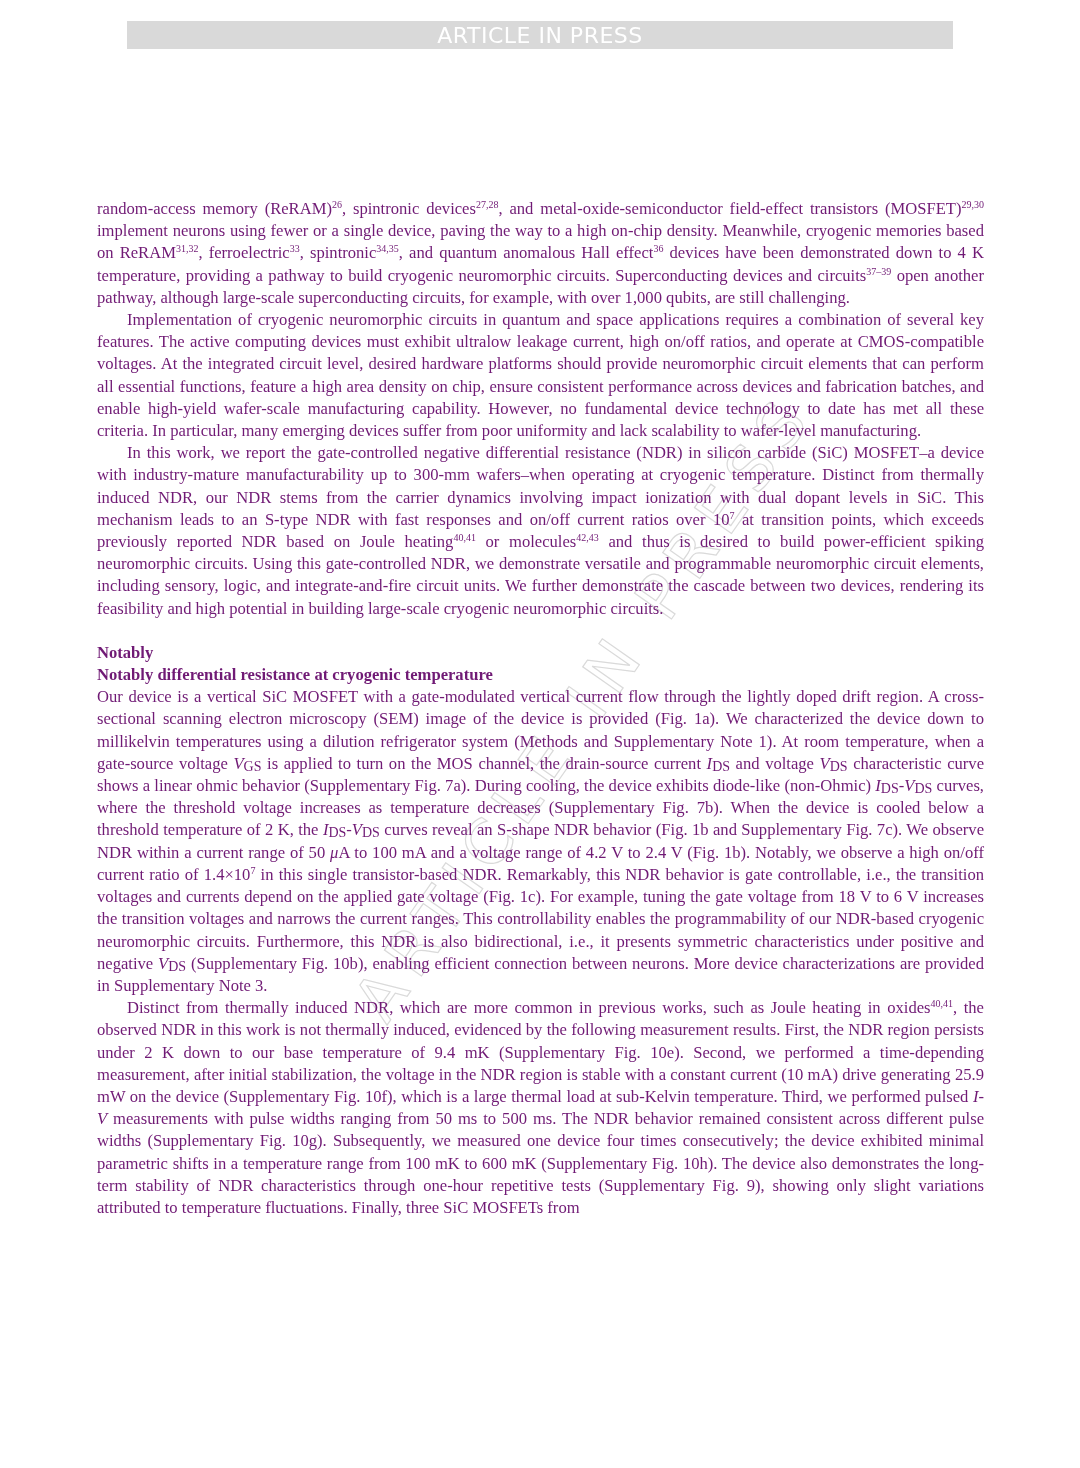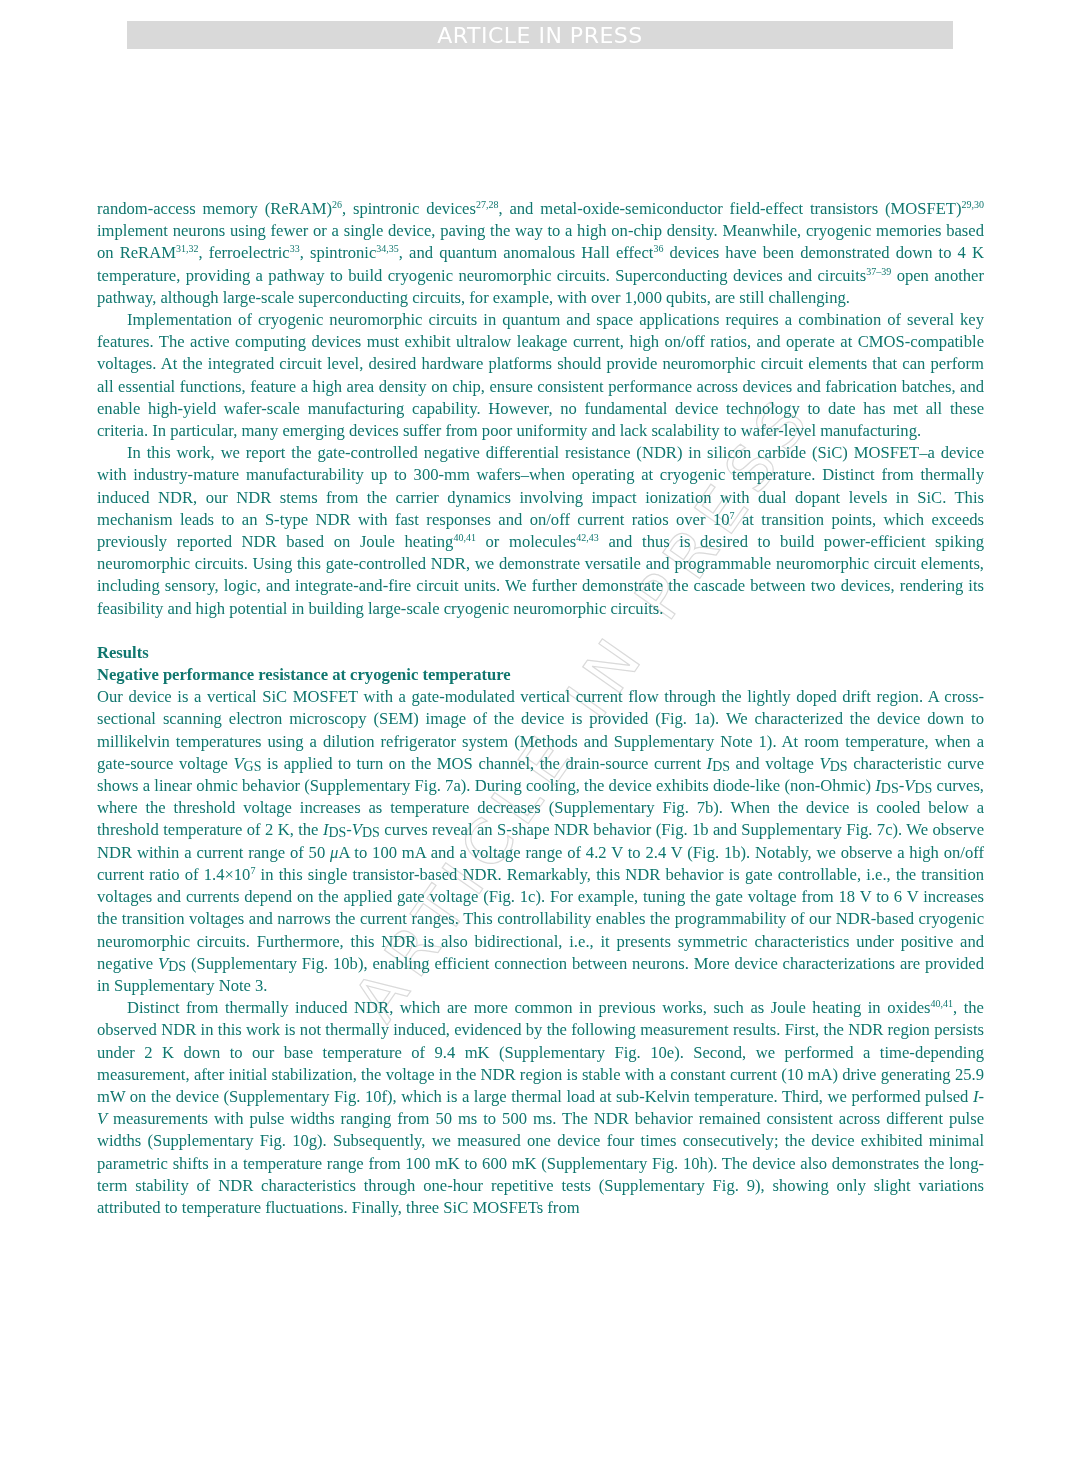--- a/index.html
+++ b/index.html
@@ -6,21 +6,21 @@
   body { width: 1080px; height: 1468px; position: relative; overflow: hidden; }
   .press-bar {
     position: absolute; left: 127px; top: 21px; width: 826px; height: 28px;
     background: #d9d9d9; color: #ffffff;
     font-family: "DejaVu Sans", sans-serif; font-size: 22px; font-weight: normal;
     text-align: center; line-height: 29px; letter-spacing: 0.5px;
   }
   .page-body {
     position: absolute; left: 97px; top: 198px; width: 887px;
     font-family: "Liberation Serif", serif; font-size: 16.6px; line-height: 22.2px;
-    color: #0f766e; text-align: justify;
+    color: #701a75; text-align: justify;
   }
   .page-body p { margin: 0; }
   .indent { text-indent: 30px; }
   .gap { height: 22px; }
   .heading { font-weight: bold; }
   sup { font-size: 10px; line-height: 0; vertical-align: 6px; }
   sub { font-size: 14px; line-height: 0; vertical-align: -2px; }
   i { font-style: italic; }
   .watermark {
     position: absolute; left: 220px; top: 690px; width: 700px;
@@ -42,20 +42,20 @@
 <div class="page-body">
 
   <p><span>random-access memory (ReRAM)</span><sup>26</sup><span>, spintronic devices</span><sup>27,28</sup><span>, and metal-oxide-semiconductor field-effect transistors (MOSFET)</span><sup>29,30</sup><span> implement neurons using fewer or a single device, paving the way to a high on-chip density. Meanwhile, cryogenic memories based on ReRAM</span><sup>31,32</sup><span>, ferroelectric</span><sup>33</sup><span>, spintronic</span><sup>34,35</sup><span>, and quantum anomalous Hall effect</span><sup>36</sup><span> devices have been demonstrated down to 4 K temperature, providing a pathway to build cryogenic neuromorphic circuits. Superconducting devices and circuits</span><sup>37–39</sup><span> open another pathway, although large-scale superconducting circuits, for example, with over 1,000 qubits, are still challenging.</span></p>
 
   <p class="indent">Implementation of cryogenic neuromorphic circuits in quantum and space applications requires a combination of several key features. The active computing devices must exhibit ultralow leakage current, high on/off ratios, and operate at CMOS-compatible voltages. At the integrated circuit level, desired hardware platforms should provide neuromorphic circuit elements that can perform all essential functions, feature a high area density on chip, ensure consistent performance across devices and fabrication batches, and enable high-yield wafer-scale manufacturing capability. However, no fundamental device technology to date has met all these criteria. In particular, many emerging devices suffer from poor uniformity and lack scalability to wafer-level manufacturing.</p>
 
   <p class="indent"><span>In this work, we report the gate-controlled negative differential resistance (NDR) in silicon carbide (SiC) MOSFET–a device with industry-mature manufacturability up to 300-mm wafers–when operating at cryogenic temperature. Distinct from thermally induced NDR, our NDR stems from the carrier dynamics involving impact ionization with dual dopant levels in SiC. This mechanism leads to an S-type NDR with fast responses and on/off current ratios over 10</span><sup>7</sup><span> at transition points, which exceeds previously reported NDR based on Joule heating</span><sup>40,41</sup><span> or molecules</span><sup>42,43</sup><span> and thus is desired to build power-efficient spiking neuromorphic circuits. Using this gate-controlled NDR, we demonstrate versatile and programmable neuromorphic circuit elements, including sensory, logic, and integrate-and-fire circuit units. We further demonstrate the cascade between two devices, rendering its feasibility and high potential in building large-scale cryogenic neuromorphic circuits.</span></p>
 
   <div class="gap"></div>
 
-  <p class="heading">Results</p>
-  <p class="heading">Negative performance resistance at cryogenic temperature</p>
+  <p class="heading">Notably</p>
+  <p class="heading">Notably differential resistance at cryogenic temperature</p>
 
   <p><span>Our device is a vertical SiC MOSFET with a gate-modulated vertical current flow through the lightly doped drift region. A cross-sectional scanning electron microscopy (SEM) image of the device is provided (Fig. 1a). We characterized the device down to millikelvin temperatures using a dilution refrigerator system (Methods and Supplementary Note 1). At room temperature, when a gate-source voltage </span><i>V</i><sub>GS</sub><span> is applied to turn on the MOS channel, the drain-source current </span><i>I</i><sub>DS</sub><span> and voltage </span><i>V</i><sub>DS</sub><span> characteristic curve shows a linear ohmic behavior (Supplementary Fig. 7a). During cooling, the device exhibits diode-like (non-Ohmic) </span><i>I</i><sub>DS</sub><span>-</span><i>V</i><sub>DS</sub><span> curves, where the threshold voltage increases as temperature decreases (Supplementary Fig. 7b). When the device is cooled below a threshold temperature of 2 K, the </span><i>I</i><sub>DS</sub><span>-</span><i>V</i><sub>DS</sub><span> curves reveal an S-shape NDR behavior (Fig. 1b and Supplementary Fig. 7c). We observe NDR within a current range of 50 </span><i>μ</i><span>A to 100 mA and a voltage range of 4.2 V to 2.4 V (Fig. 1b). Notably, we observe a high on/off current ratio of 1.4×10</span><sup>7</sup><span> in this single transistor-based NDR. Remarkably, this NDR behavior is gate controllable, i.e., the transition voltages and currents depend on the applied gate voltage (Fig. 1c). For example, tuning the gate voltage from 18 V to 6 V increases the transition voltages and narrows the current ranges. This controllability enables the programmability of our NDR-based cryogenic neuromorphic circuits. Furthermore, this NDR is also bidirectional, i.e., it presents symmetric characteristics under positive and negative </span><i>V</i><sub>DS</sub><span> (Supplementary Fig. 10b), enabling efficient connection between neurons. More device characterizations are provided in Supplementary Note 3.</span></p>
 
   <p class="indent"><span>Distinct from thermally induced NDR, which are more common in previous works, such as Joule heating in oxides</span><sup>40,41</sup><span>, the observed NDR in this work is not thermally induced, evidenced by the following measurement results. First, the NDR region persists under 2 K down to our base temperature of 9.4 mK (Supplementary Fig. 10e). Second, we performed a time-depending measurement, after initial stabilization, the voltage in the NDR region is stable with a constant current (10 mA) drive generating 25.9 mW on the device (Supplementary Fig. 10f), which is a large thermal load at sub-Kelvin temperature. Third, we performed pulsed </span><i>I-V</i><span> measurements with pulse widths ranging from 50 ms to 500 ms. The NDR behavior remained consistent across different pulse widths (Supplementary Fig. 10g). Subsequently, we measured one device four times consecutively; the device exhibited minimal parametric shifts in a temperature range from 100 mK to 600 mK (Supplementary Fig. 10h). The device also demonstrates the long-term stability of NDR characteristics through one-hour repetitive tests (Supplementary Fig. 9), showing only slight variations attributed to temperature fluctuations. Finally, three SiC MOSFETs from</span></p>
 
 </div>
 
 </body></html>

